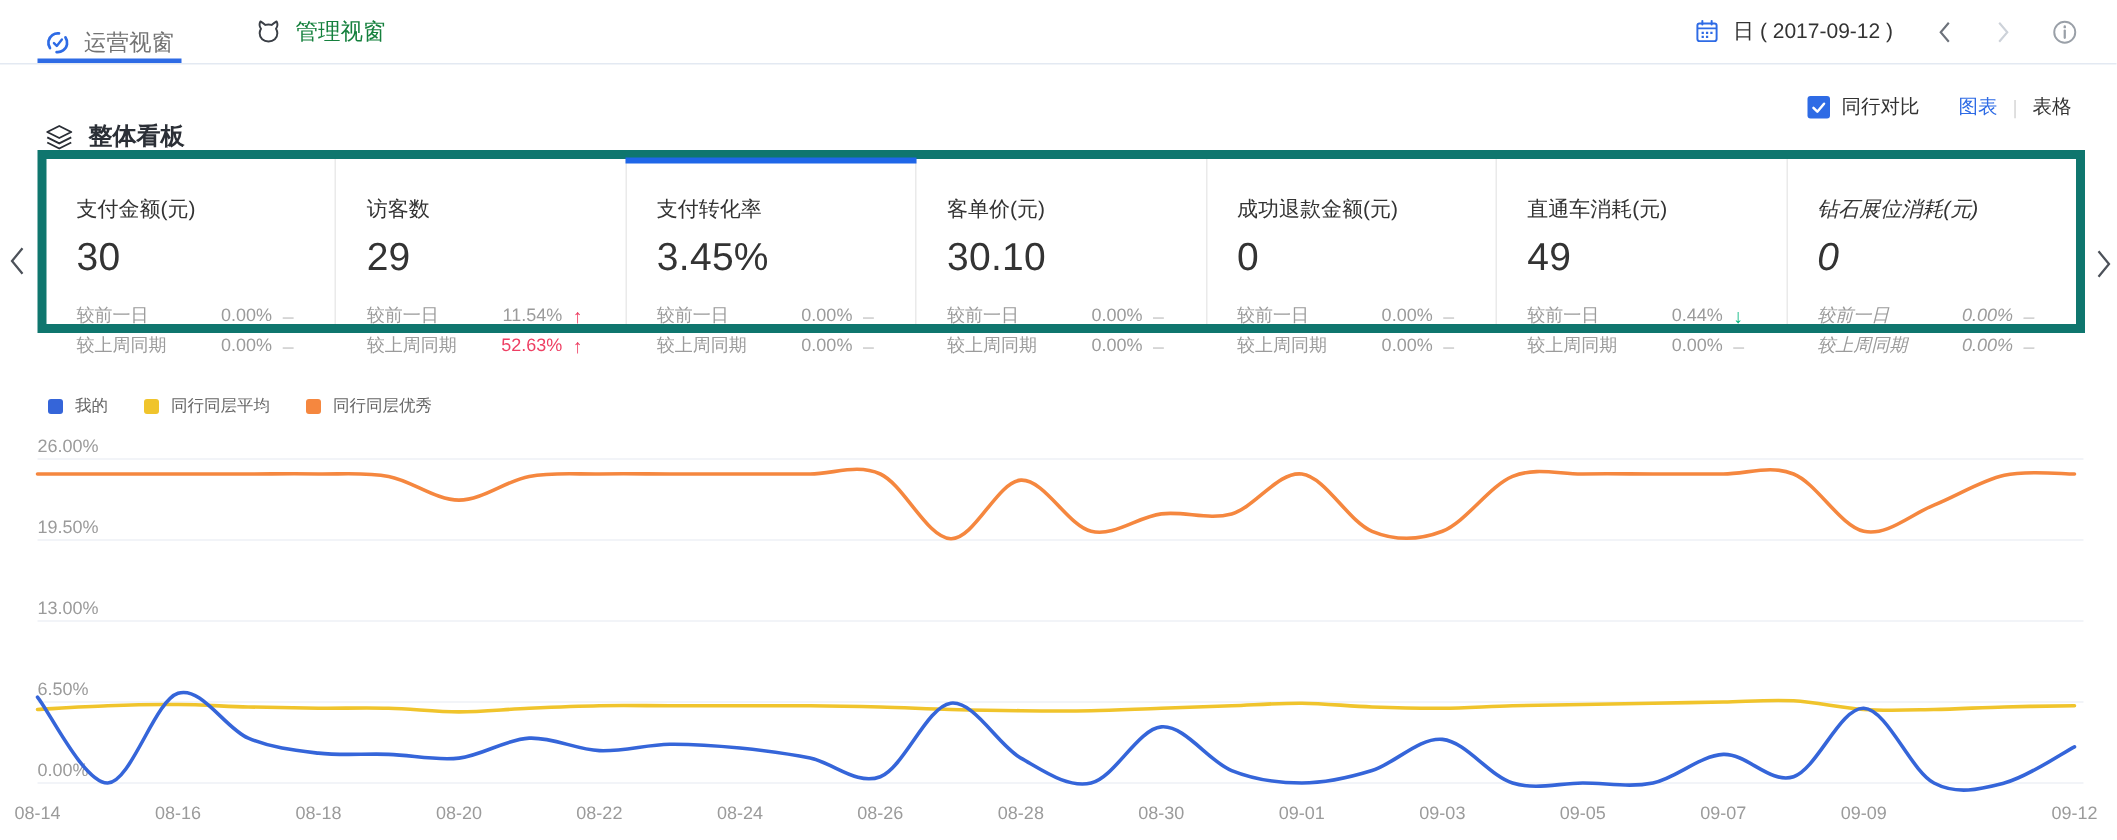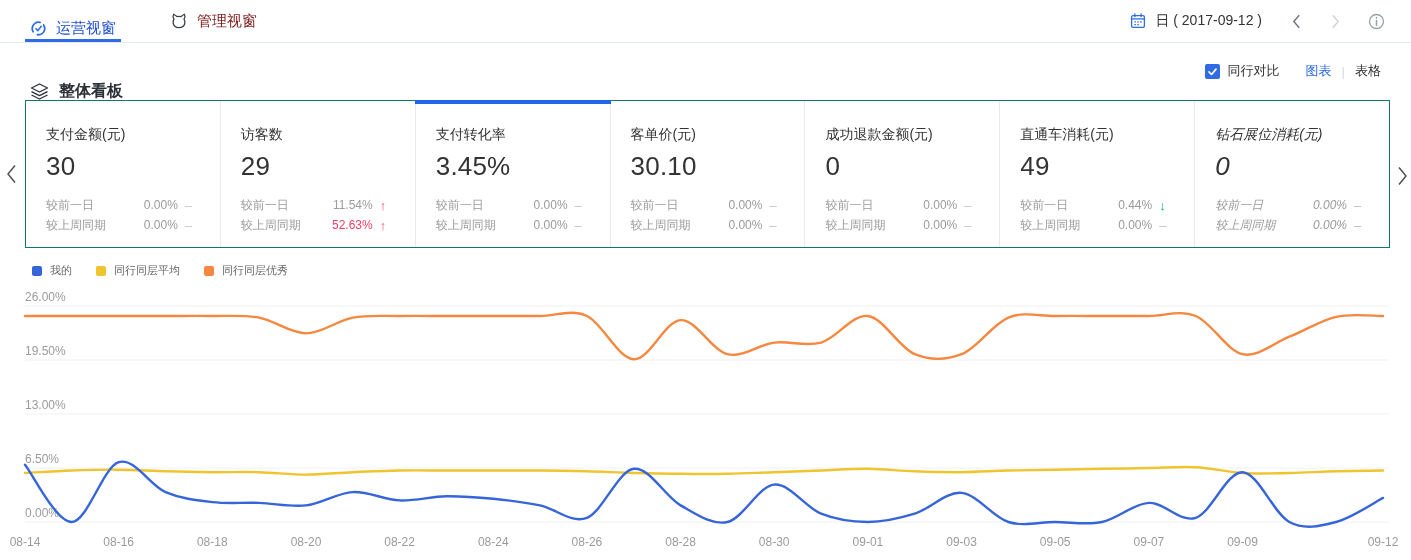--- a/index.html
+++ b/index.html
@@ -5,44 +5,44 @@
   html,body{margin:0;padding:0;}
   body{
     width:1411px;height:560px;position:relative;background:#fff;overflow:hidden;
     font-family:"Liberation Sans","DejaVu Sans",sans-serif;color:#333;
     -webkit-font-smoothing:antialiased;
   }
   
   .topbar{position:absolute;top:0;left:0;right:0;height:42px;border-bottom:1px solid #e3e9f2;
     display:flex;align-items:center;background:#fff;z-index:5;}
   .tabs{display:flex;height:100%;margin-left:30px;}
-  .tab{display:flex;align-items:center;gap:9px;font-size:15px;color:#7f1d1d;
+  .tab{display:flex;align-items:center;gap:9px;font-size:15px;color:#15803d;
     margin-right:54px;position:relative;cursor:pointer;}
-  .tab.active{color:#1d4ed8;margin-top:14px;}
+  .tab.active{color:#737373;margin-top:14px;}
   .tab.active::after{content:"";position:absolute;left:-5px;right:-5px;bottom:0;height:3px;background:#2e6be5;}
   .topbar-right{margin-left:auto;margin-right:26px;display:flex;align-items:center;}
   .date-picker{display:flex;align-items:center;gap:9px;font-size:14px;color:#333;cursor:pointer;}
   .nav-chev{margin-left:30px;color:#6d727b;cursor:pointer;display:flex;}
   .nav-chev.disabled{color:#cdd2d9;cursor:default;}
   .info-btn{margin-left:28px;display:flex;cursor:pointer;}
   
   .section-bar{position:absolute;top:42px;left:0;right:0;height:58px;display:flex;align-items:center;
     padding:0 30px;box-sizing:border-box;}
   .section-left{display:flex;align-items:center;gap:10px;margin-top:40px;}
   .section-title{font-size:16px;font-weight:700;color:#2b2f36;}
   .section-right{margin-left:auto;display:flex;align-items:center;font-size:13px;}
   .checkbox{width:15px;height:15px;background:#2e6be5;border-radius:2px;display:flex;
     align-items:center;justify-content:center;margin-right:8px;cursor:pointer;flex:none;}
   .compare-label{color:#333;margin-right:26px;text-align:center;}
   .view-chart{color:#2e6be5;cursor:pointer;}
   .view-sep{color:#d9d9d9;margin:0 10px;}
   .view-table{color:#333;cursor:pointer;}
   
-  .cards{position:absolute;top:100px;left:25px;width:1365px;height:148px;box-sizing:border-box;
-    border:1px solid #0f766e;display:flex;background:#fff;}
+  .cards{position:absolute;top:100px;left:25px;width:1365px;height:122px;box-sizing:border-box;
+    border:6px solid #0f766e;display:flex;background:#fff;}
   .card{flex:1 1 0;border-right:1px solid #eaeaea;position:relative;
     padding:25px 20px 0 20px;box-sizing:border-box;cursor:pointer;}
   .card:last-child{border-right:none;font-style:italic;}
   .card.selected::before{content:"";position:absolute;top:-1px;left:-1px;right:-1px;height:4px;background:#1f66e8;}
   .card-title{font-size:14px;color:#333;white-space:nowrap;}
   .card-value{font-size:26px;color:#333;margin-top:7px;letter-spacing:.2px;}
   .card-rows{margin-top:13px;}
   .card-row{display:flex;align-items:center;font-size:12px;color:#9b9b9b;height:20px;white-space:nowrap;}
   .row-value{margin-left:auto;}
   .row-value.em{color:#ee3f63;}

